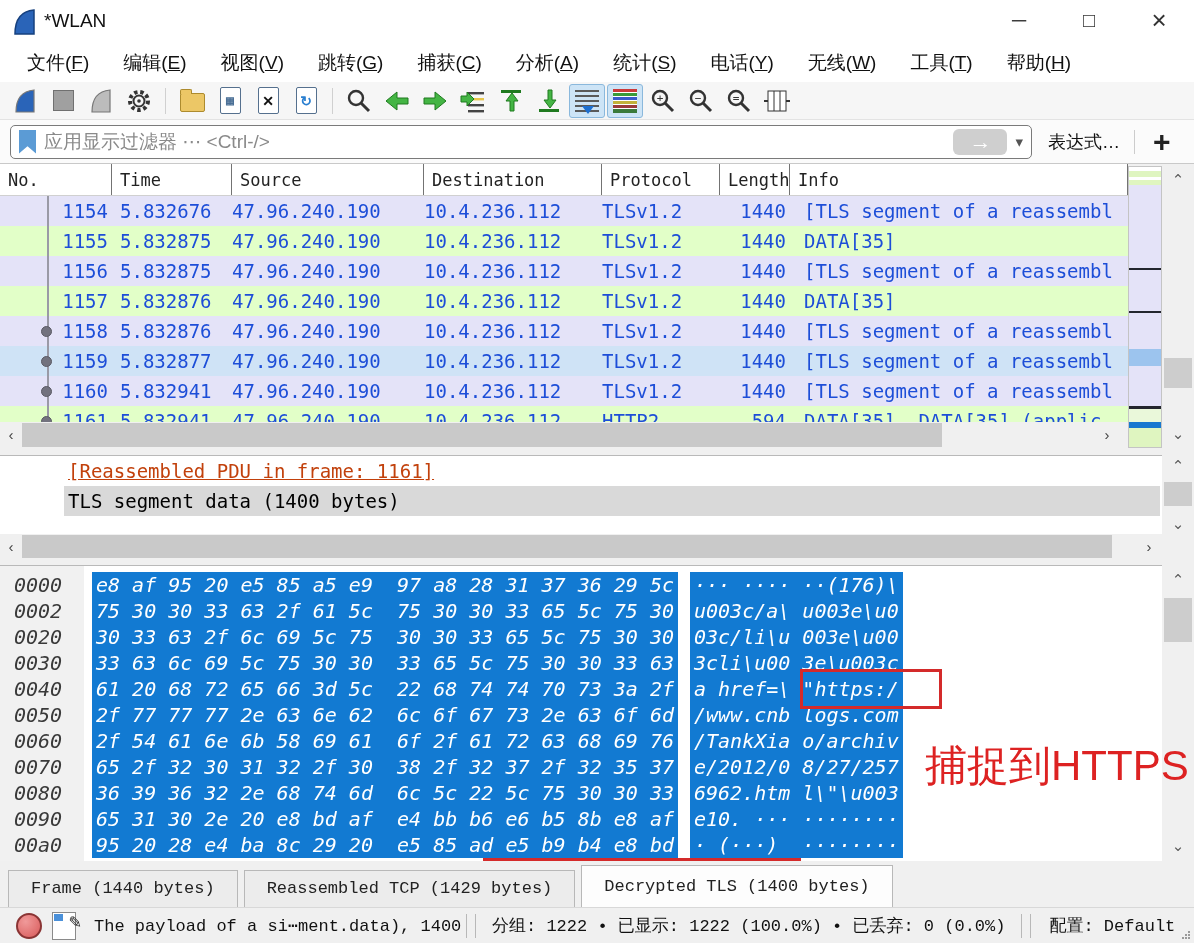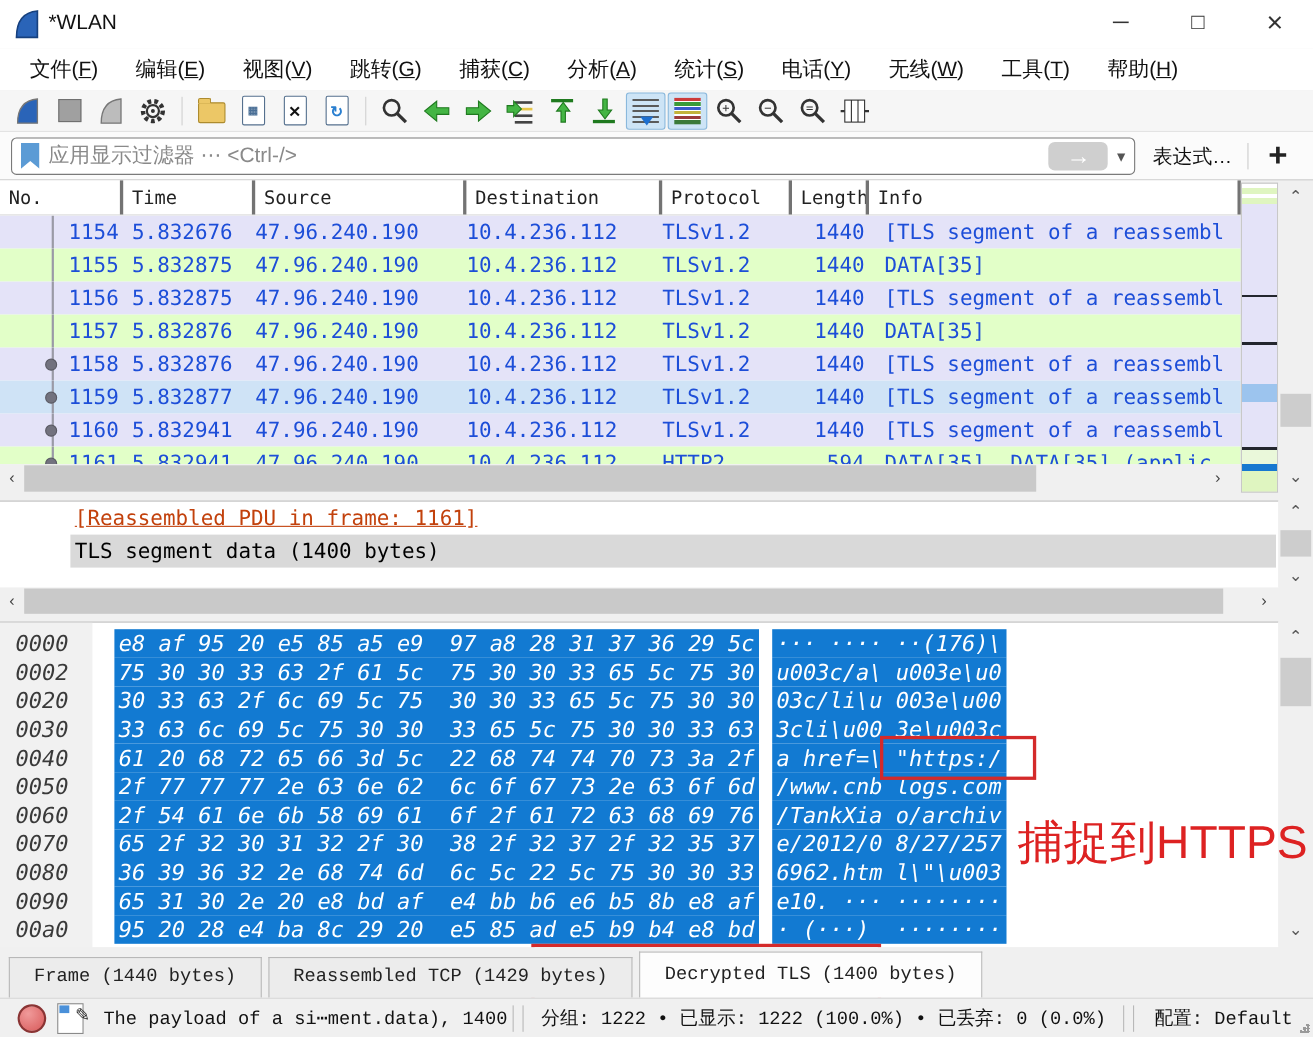--- a/index.html
+++ b/index.html
@@ -47,21 +47,21 @@
   .apply-btn{width:54px;height:26px;background:#cfcfcf;border-radius:6px;display:flex;align-items:center;
              justify-content:center;color:#fff;font-size:22px;font-weight:bold;margin-right:8px;}
   .caret{font-size:15px;color:#555;margin-right:2px;}
   .expr{font-size:18px;color:#111;margin:0 14px 0 16px;white-space:nowrap;}
   .plus{font-size:30px;color:#222;margin:0 10px 0 18px;font-weight:bold;line-height:30px;}
   .vline{width:1px;height:24px;background:#ccc;}
   
   .pkt-header{position:absolute;left:0;top:164px;width:1128px;height:32px;background:#fff;
               border-bottom:1px solid #d0d0d0;display:flex;font-family:"DejaVu Sans Mono",monospace;
               font-size:17px;color:#222;align-items:center;box-sizing:border-box;}
-  .pkt-header .hc{border-right:3px solid #737373;height:100%;display:flex;align-items:center;
+  .pkt-header .hc{border-right:1px solid #737373;height:100%;display:flex;align-items:center;
                   padding-left:8px;box-sizing:border-box;}
   .pkt-rows{position:absolute;left:0;top:196px;width:1128px;height:226px;overflow:hidden;background:#fff;}
   .prow{height:30px;display:flex;align-items:center;font-family:"DejaVu Sans Mono",monospace;
         font-size:19px;color:#1d4ed8;position:relative;}
   .prow.tls{background:#e4e3f8;}
   .prow.http{background:#e2ffc8;}
   .prow.selected{background:#cfe3f6;}
   .prow .gline{position:absolute;left:47px;top:0;bottom:0;width:2px;background:#9a9aa6;}
   .prow .gdot{position:absolute;left:41px;top:50%;margin-top:-5.5px;width:11px;height:11px;border-radius:50%;
               background:#72727e;border:1px solid #5a5a64;box-sizing:border-box;}
@@ -93,21 +93,21 @@
   .dline{height:30px;display:flex;align-items:center;padding-left:68px;white-space:nowrap;}
   .dline .lnk{color:#c2410c;text-decoration:underline;}
   .dline.sel{background:#d9d9d9;margin-left:64px;padding-left:4px;margin-right:2px;}
   
   .hexpane{position:absolute;left:0;top:565px;width:1162px;height:296px;background:#fff;overflow:hidden;
            border-top:1px solid #b9b9b9;font-family:"DejaVu Sans Mono",monospace;font-size:20px;}
   .hexcol-bg{position:absolute;left:0;top:0;width:84px;height:100%;background:#f1f1f1;}
   .hex-rows{position:absolute;left:0;top:6px;}
   .hex-row{height:26px;line-height:26px;white-space:pre;display:flex;font-style:italic;}
   .hex-offset{display:inline-block;width:70px;padding-left:14px;color:#3a3a3a;}
-  .hex-bytes{display:inline-block;background:#127ad2;color:#fff;padding:0 4px;margin-left:20px;}
+  .hex-bytes{display:inline-block;background:#127ad2;color:#fff;padding:0 4px;margin-left:8px;}
   .hex-ascii{display:inline-block;background:#127ad2;color:#fff;padding:0 4px;margin-left:12px;}
   
   .redbox{position:absolute;border:3px solid #d42a2a;background:transparent;pointer-events:none;}
   .red-note{position:absolute;left:925px;top:738px;font-size:42px;color:#dd2222;white-space:nowrap;
             font-family:"Liberation Sans",sans-serif;}
   
   .tabrow{position:absolute;left:0;top:861px;width:100%;height:46px;background:#f0f0f0;
           display:flex;align-items:flex-end;padding-left:8px;box-sizing:border-box;}
   .btab{height:36px;line-height:36px;padding:0 22px;border:1px solid #b8b8b8;border-bottom:none;
         background:#ececec;font-family:"Liberation Mono",monospace;font-size:17px;color:#222;

